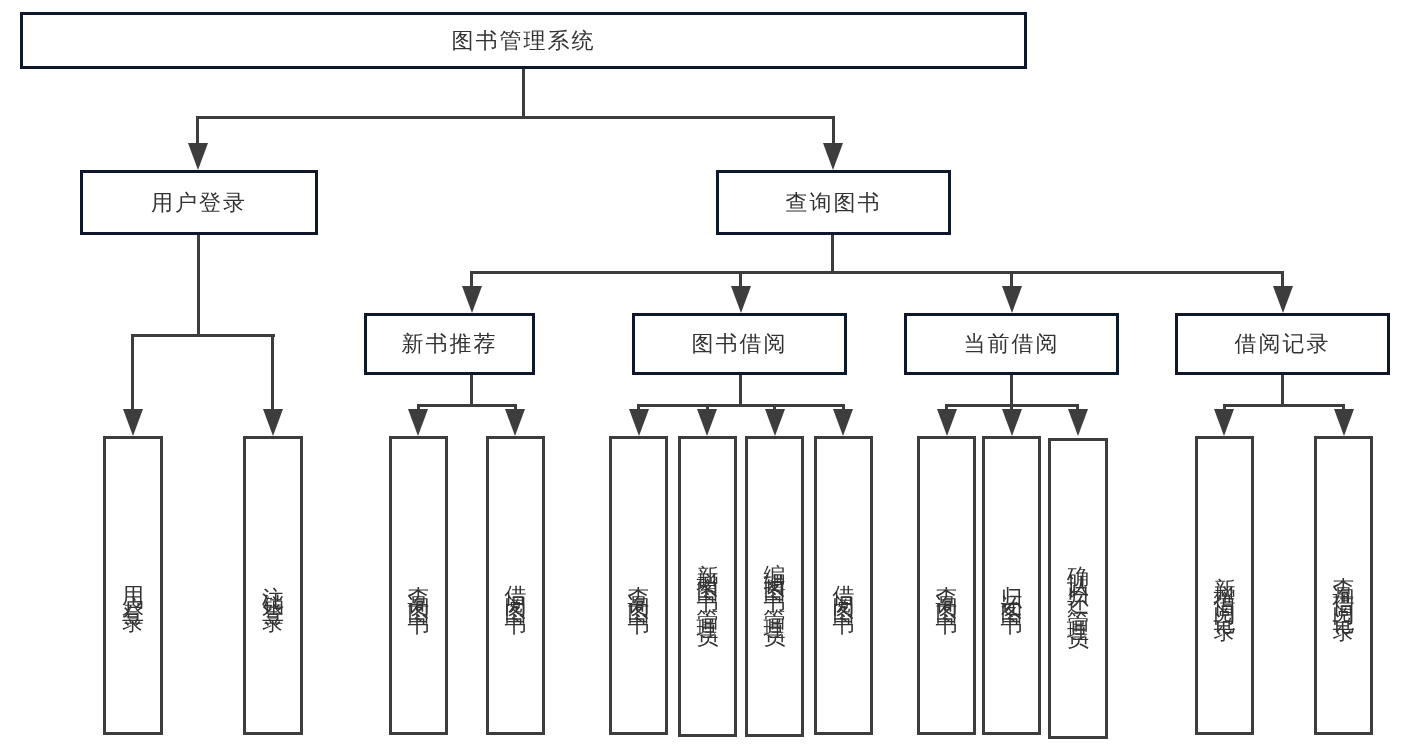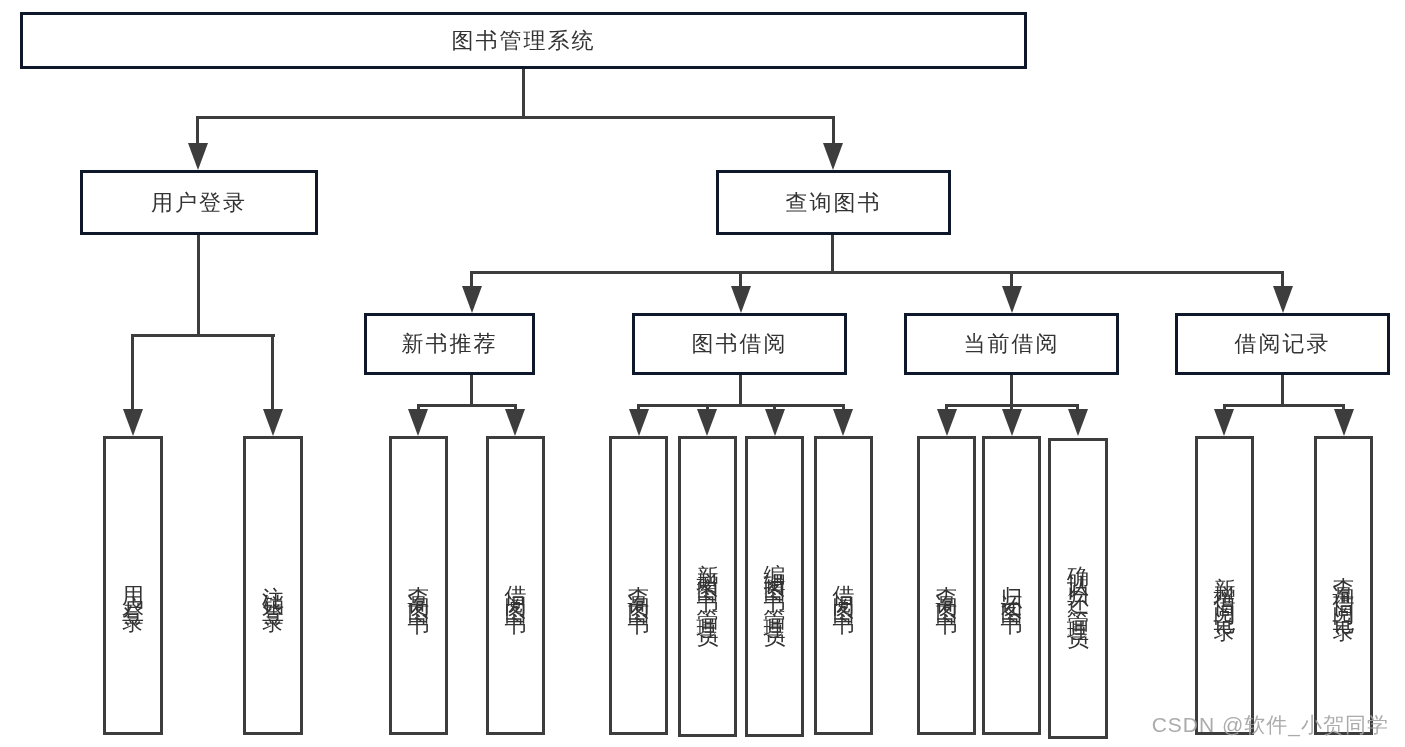--- a/index.html
+++ b/index.html
@@ -144,15 +144,14 @@
     <span class="vtext">确认归还（管理员）</span>
   </div>
 
   <div class="leafbox" style="left:1195px;top:436px;width:59px;height:299px;">
     <span class="vtext">新增借阅记录</span>
   </div>
   <div class="leafbox" style="left:1314px;top:436px;width:59px;height:299px;">
     <span class="vtext">查询借阅记录</span>
   </div>
 
-  <div class="watermark">CSDN @软件_小贺同学</div>
 
 </div>
 
 </body></html>

